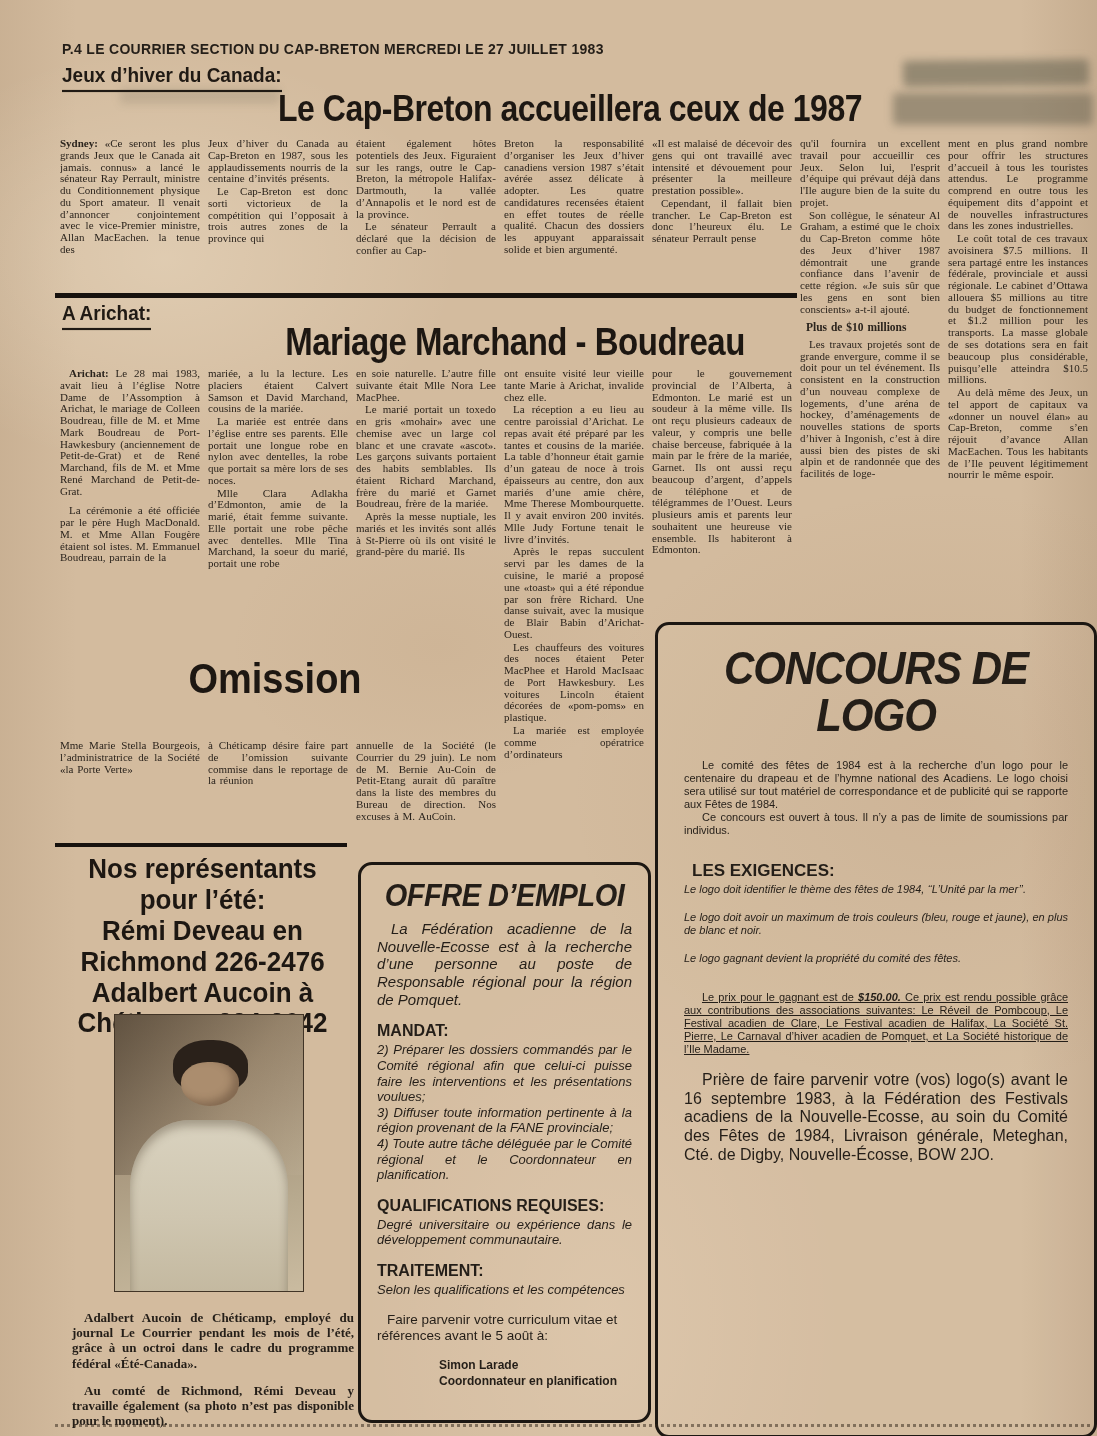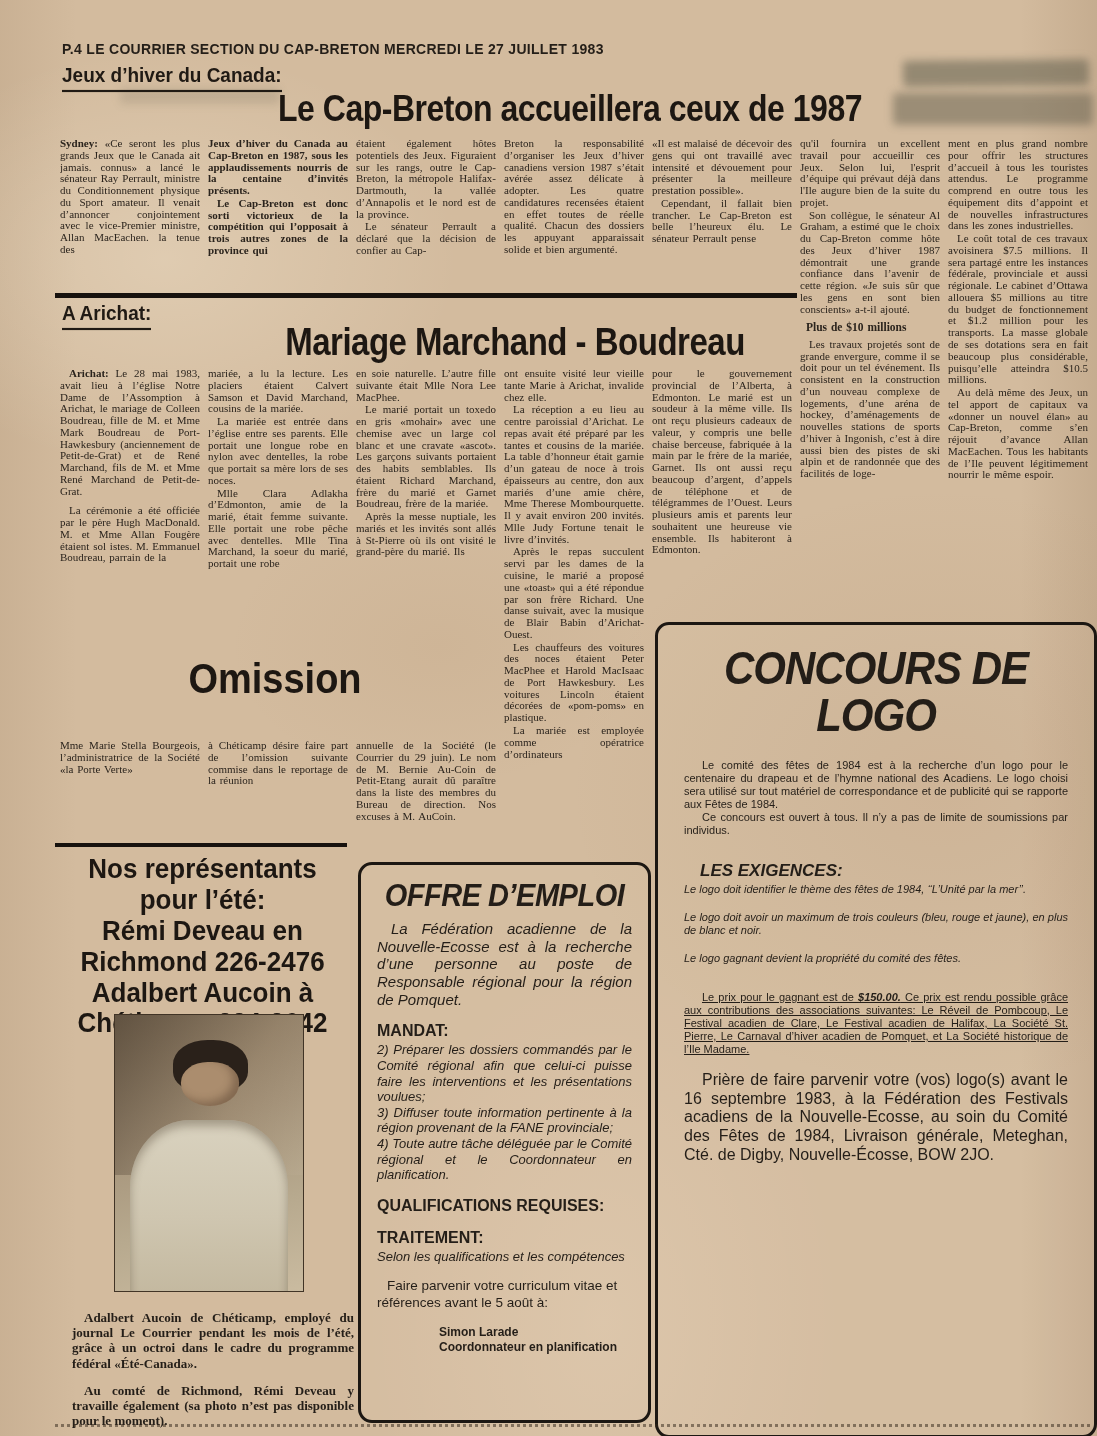--- a/index.html
+++ b/index.html
@@ -95,21 +95,21 @@
   .job h5{font-size:16px;font-weight:bold;margin:14px 0 2px 0;}
   .job .it{font-size:13px;font-style:italic;line-height:1.2;text-align:justify;margin:0;}
   .job .apply{font-size:13.5px;line-height:1.2;margin:14px 0 0 0;text-indent:10px;}
   .job .contact{font-size:12px;font-weight:bold;line-height:1.3;margin:14px 0 0 62px;}
   .logo{padding:14px 26px 12px 26px;}
   .logo .ttl{
     font-size:42px;font-weight:bold;font-style:italic;text-align:center;line-height:1.05;
     margin:6px 0 26px 0;transform:scaleY(1.08);transform-origin:center top;letter-spacing:-1px;
   }
   .logo p{font-size:11px;line-height:1.18;text-align:justify;margin:0;text-indent:18px;}
-  .logo h5{font-size:17px;font-weight:bold;font-style:italic;margin:24px 0 2px 16px;}
+  .logo h5{font-size:17px;font-weight:bold;margin:24px 0 2px 8px;}
   .logo .req{font-style:italic;margin:0 0 15px 0;text-indent:0;}
   .logo .prize{margin-top:26px;text-decoration:underline;}
   .logo .submit{margin-top:15px;font-size:16px;}
   .bolditalic{font-weight:bold;font-style:italic;}
   
   .ghost{position:absolute;filter:blur(4px);border-radius:4px;}
   .dashes{
     position:absolute;height:0;
     border-top:3px dotted rgba(45,33,22,.5);
   }
@@ -124,34 +124,34 @@
   <div class="ghost" style="left:120px;top:88px;width:160px;height:16px;background:rgba(70,72,58,.14);"></div>
 
   <div class="abs masthead" style="left:62px;top:40px;">P.4 LE COURRIER SECTION DU CAP-BRETON MERCREDI LE 27 JUILLET 1983</div>
 
   <div class="abs kicker" style="left:62px;top:64px;">Jeux d’hiver du Canada:</div>
   <div class="abs headline" style="left:140px;top:88px;width:860px;font-size:32px;">Le Cap-Breton accueillera ceux de 1987</div>
 
   <div class="ncol" style="left:60px;top:138px;height:156px;">
     <p class="noind"><span class="lead">Sydney:</span> <span>«Ce seront les plus grands Jeux que le Canada ait jamais. connus» a lancé le sénateur Ray Perrault, ministre du Conditionnement physique du Sport amateur. Il venait d’annoncer conjointement avec le vice-Premier ministre, Allan MacEachen. la tenue des</span></p>
   </div>
-  <div class="ncol" style="left:208px;top:138px;height:156px;font-weight:bold;">
+  <div class="ncol" style="left:208px;top:138px;height:156px;">
     <p class="noind">Jeux d’hiver du Canada au Cap-Breton en 1987, sous les applaudissements nourris de la centaine d’invités présents.</p>
     <p>Le Cap-Breton est donc sorti victorieux de la compétition qui l’opposait à trois autres zones de la province qui</p>
   </div>
   <div class="ncol" style="left:356px;top:138px;height:156px;">
     <p class="noind">étaient également hôtes potentiels des Jeux. Figuraient sur les rangs, outre le Cap-Breton, la métropole Halifax-Dartmouth, la vallée d’Annapolis et le nord est de la province.</p>
     <p>Le sénateur Perrault a déclaré que la décision de confier au Cap-</p>
   </div>
   <div class="ncol" style="left:504px;top:138px;height:156px;">
     <p class="noind">Breton la responsabilité d’organiser les Jeux d’hiver canadiens version 1987 s’était avérée assez délicate à adopter. Les quatre candidatures recensées étaient en effet toutes de réelle qualité. Chacun des dossiers les appuyant apparaissait solide et bien argumenté.</p>
   </div>
   <div class="ncol" style="left:652px;top:138px;height:156px;">
     <p class="noind">«Il est malaisé de décevoir des gens qui ont travaillé avec intensité et dévouement pour présenter la meilleure prestation possible».</p>
-    <p>Cependant, il fallait bien trancher. Le Cap-Breton est belle l’heureux élu. Le sénateur Perrault pense</p>
+    <p>Cependant, il fallait bien trancher. Le Cap-Breton est donc l’heureux élu. Le sénateur Perrault pense</p>
   </div>
   <div class="ncol" style="left:800px;top:138px;height:482px;">
     <p class="noind">qu'il fournira un excellent travail pour accueillir ces Jeux. Selon lui, l'esprit d’équipe qui prévaut déjà dans l'Ile augure bien de la suite du projet.</p>
     <p>Son collègue, le sénateur Al Graham, a estimé que le choix du Cap-Breton comme hôte des Jeux d’hiver 1987 démontrait une grande confiance dans l’avenir de cette région. «Je suis sûr que les gens en sont bien conscients» a-t-il ajouté.</p>
     <h4>Plus de $10 millions</h4>
     <p>Les travaux projetés sont de grande envergure, comme il se doit pour un tel événement. Ils consistent en la construction d’un nouveau complexe de logements, d’une aréna de hockey, d’aménagements de nouvelles stations de sports d’hiver à Ingonish, c’est à dire aussi bien des pistes de ski alpin et de randonnée que des facilités de loge-</p>
   </div>
   <div class="ncol" style="left:948px;top:138px;height:482px;">
     <p class="noind">ment en plus grand nombre pour offrir les structures d’accueil à tous les touristes attendus. Le programme comprend en outre tous les équipement dits d’appoint et de nouvelles infrastructures dans les zones industrielles.</p>
     <p>Le coût total de ces travaux avoisinera $7.5 millions. Il sera partagé entre les instances fédérale, provinciale et aussi régionale. Le cabinet d’Ottawa allouera $5 millions au titre du budget de fonctionnement et $1.2 million pour les transports. La masse globale de ses dotations sera en fait beaucoup plus considérable, puisqu’elle atteindra $10.5 millions.</p>
@@ -224,20 +224,21 @@
   </div>
 
   <div class="adbox job" style="left:358px;top:862px;width:255px;height:547px;padding-left:16px;">
     <div class="ttl">OFFRE D’EMPLOI</div>
     <p class="intro">La Fédération acadienne de la Nouvelle-Ecosse est à la recherche d’une personne au poste de Responsable régional pour la région de Pomquet.</p>
     <h5>MANDAT:</h5>
     <p class="it">2) Préparer les dossiers commandés par le Comité régional afin que celui-ci puisse faire les interventions et les présentations voulues;</p>
     <p class="it">3) Diffuser toute information pertinente à la région provenant de la FANE provinciale;</p>
     <p class="it">4) Toute autre tâche déléguée par le Comité régional et le Coordonnateur en planification.</p>
     <h5>QUALIFICATIONS REQUISES:</h5>
+    <p class="it">Degré universitaire ou expérience dans le développement communautaire.</p>
     <h5>TRAITEMENT:</h5>
     <p class="it">Selon les qualifications et les compétences</p>
     <p class="apply">Faire parvenir votre curriculum vitae et références avant le 5 août à:</p>
     <div class="contact">
       <div>Simon Larade</div>
       <div>Coordonnateur en planification</div>
 
     </div>
 
   </div>

